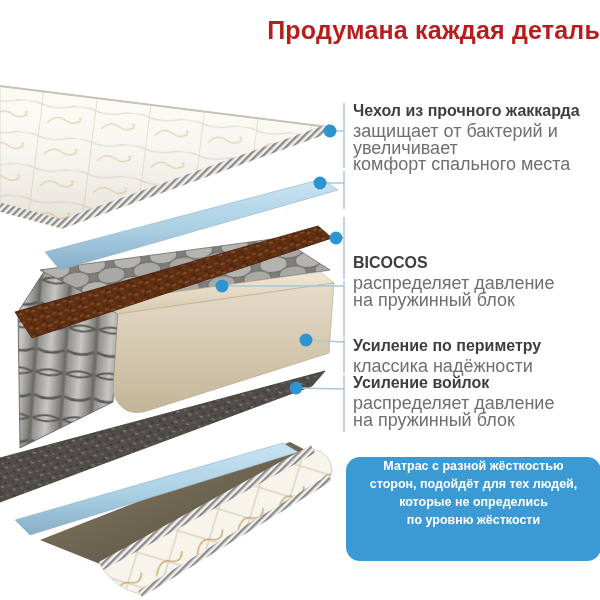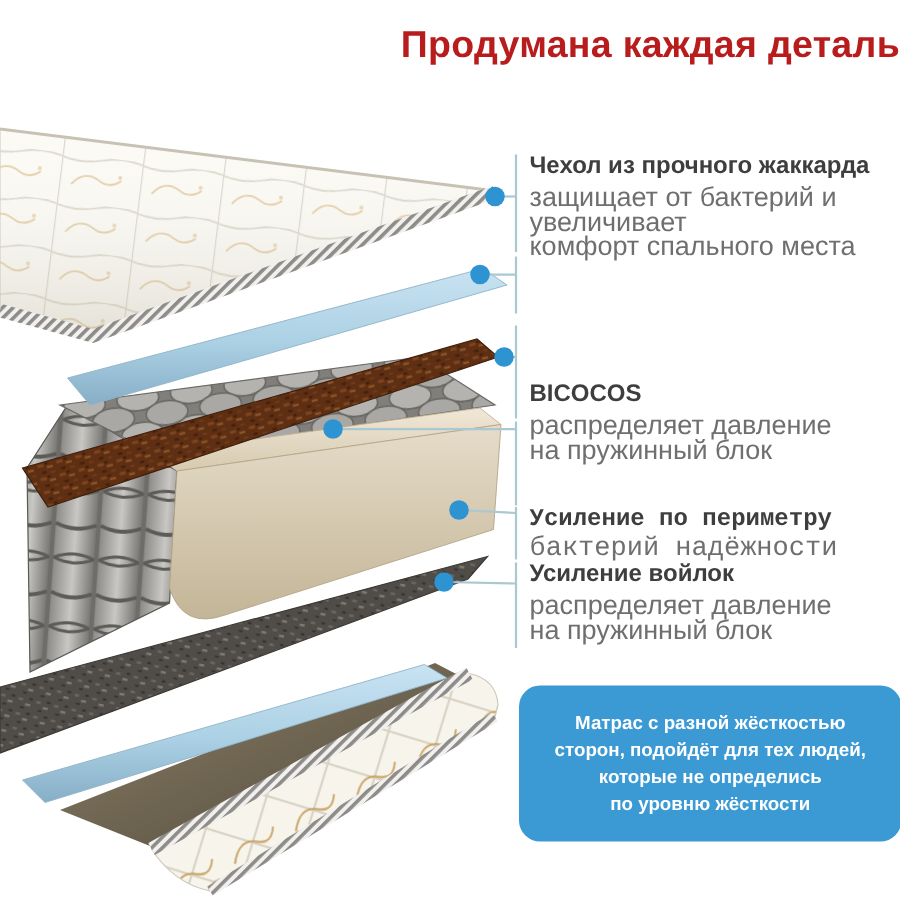--- a/index.html
+++ b/index.html
@@ -18,25 +18,25 @@
   .label-block{position:absolute;left:0;width:247px;}
   .label-title{
     font-size:16px;line-height:20px;font-weight:700;color:#3e3e3e;
     white-space:pre-line;
   }
   .label-sub{
     font-size:18px;line-height:16.5px;color:#6f6f6f;
     white-space:pre-line;margin-top:2px;
   }
   .lb1{top:101px;} .lb2{top:169px;} .lb3{top:217px;margin-top:36px;}
-  .lb4{top:279px;} .lb5{top:336px;font-family:Liberation Mono, monospace;} .lb6{top:373px;}
+  .lb4{top:279px;} .lb5{top:336px;} .lb6{top:373px;}
   .info-box{
     position:absolute;left:346px;top:457px;width:255px;height:104px;
     background:#3b99d4;border-radius:14px;
-    display:flex;align-items:center;justify-content:center;
+    display:flex;align-items:flex-start;justify-content:center;
   }
   .info-box-text{
     color:#ffffff;font-size:12.5px;line-height:18px;font-weight:700;
     text-align:center;white-space:pre-line;
   }
 </style>
 </head>
 <body>
 
 <h1 class="page-title">Продумана каждая деталь</h1>
@@ -195,21 +195,21 @@
   </div>
   <div class="label-block lb3">
     <div class="label-title">BICOCOS</div>
     <div class="label-sub">распределяет давление
 на пружинный блок</div>
   </div>
   <div class="label-block lb4">
   </div>
   <div class="label-block lb5">
     <div class="label-title">Усиление по периметру</div>
-    <div class="label-sub">бактерий надёжности</div>
+    <div class="label-sub">классика надёжности</div>
   </div>
   <div class="label-block lb6">
     <div class="label-title">Усиление войлок</div>
     <div class="label-sub">распределяет давление
 на пружинный блок</div>
   </div>
 </div>
 
 <div class="info-box">
   <div class="info-box-text">Матрас с разной жёсткостью

